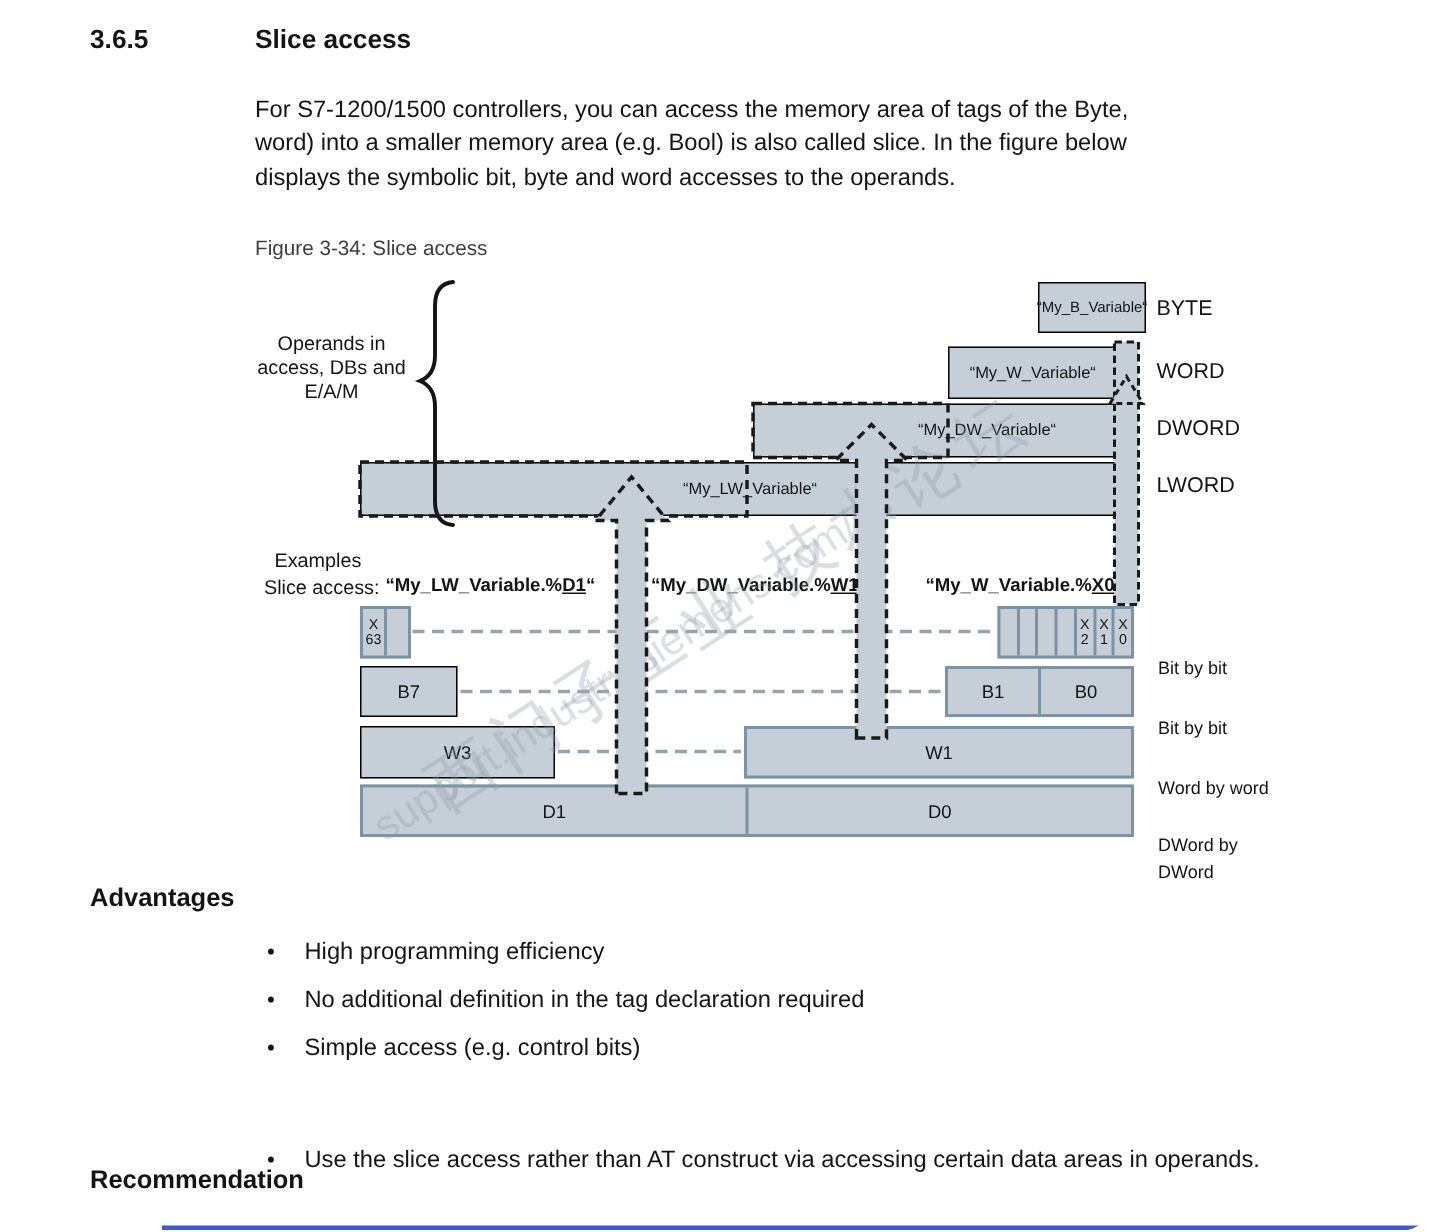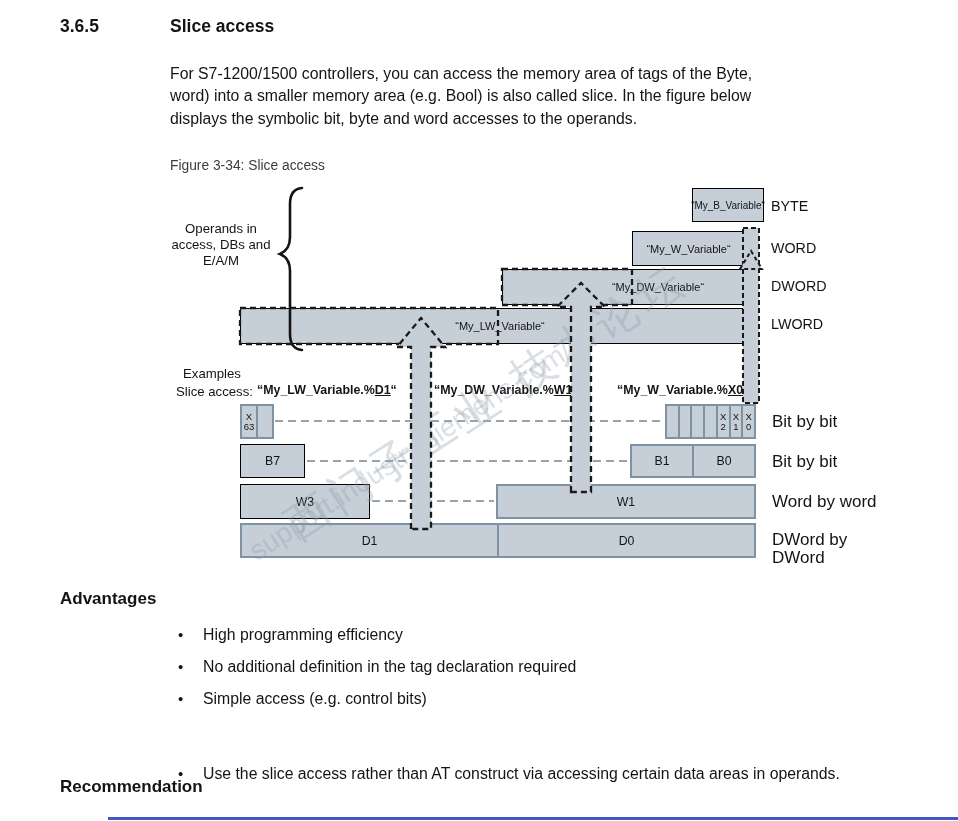--- a/index.html
+++ b/index.html
@@ -1,32 +1,32 @@
 <!DOCTYPE html>
 <html><head>
 <meta charset="utf-8">
 <style>
   html,body{margin:0;padding:0;background:#ffffff;}
   #page{position:relative;width:958px;height:821px;background:#ffffff;overflow:hidden;
-        font-family:"Liberation Sans", sans-serif;color:#141414;}
+        font-family:"Liberation Sans", sans-serif;color:#141414;border-radius:26px;}
   .abs{position:absolute;}
   .h1{font-size:17.5px;font-weight:bold;white-space:nowrap;}
   .iline{font-size:15.8px;line-height:22.3px;white-space:nowrap;}
   .caption{font-size:13.8px;color:#3d3d3d;white-space:nowrap;}
   .figtext{font-size:13.2px;line-height:15.8px;text-align:center;}
   .box{position:absolute;background:#c6cfd7;border:1px solid #000000;box-sizing:border-box;
        display:flex;align-items:center;justify-content:center;color:#141414;z-index:1;}
   .grp{position:absolute;background:#c6cfd7;border:2px solid #7d93a3;box-sizing:border-box;
        display:flex;flex-direction:row;align-items:stretch;z-index:1;}
   .cell{flex:1;border-left:2px solid #7d93a3;display:flex;align-items:center;justify-content:center;}
   .cell:first-child{border-left:none;}
   .vlabel{font-size:11px;white-space:nowrap;}
   .vlabel-abs{position:absolute;font-size:11px;text-align:center;z-index:2;white-space:nowrap;}
   .typelabel{position:absolute;font-size:14.3px;white-space:nowrap;z-index:2;}
-  .rowlabel{position:absolute;font-size:17px;line-height:18px;white-space:nowrap;z-index:2;}
+  .rowlabel{position:absolute;font-size:12px;line-height:18px;white-space:nowrap;z-index:2;margin-top:23px;}
   .celltxt{font-size:12.3px;}
   .bitlbl{font-size:9.5px;line-height:9.5px;text-align:center;}
   .exlbl{position:absolute;font-size:13.2px;white-space:nowrap;}
   .ex{position:absolute;font-size:12.4px;font-weight:bold;white-space:nowrap;z-index:2;}
   .ex .u{text-decoration:underline;}
   .wm{position:absolute;transform:rotate(-33deg);transform-origin:left center;
       white-space:nowrap;z-index:4;pointer-events:none;}
   .wm-cjk{font-size:44px;letter-spacing:6px;color:rgba(138,153,166,0.32);}
   .wm-latin{font-size:28px;color:rgba(138,153,166,0.30);}
   #overlay{position:absolute;left:0;top:0;z-index:6;pointer-events:none;}

